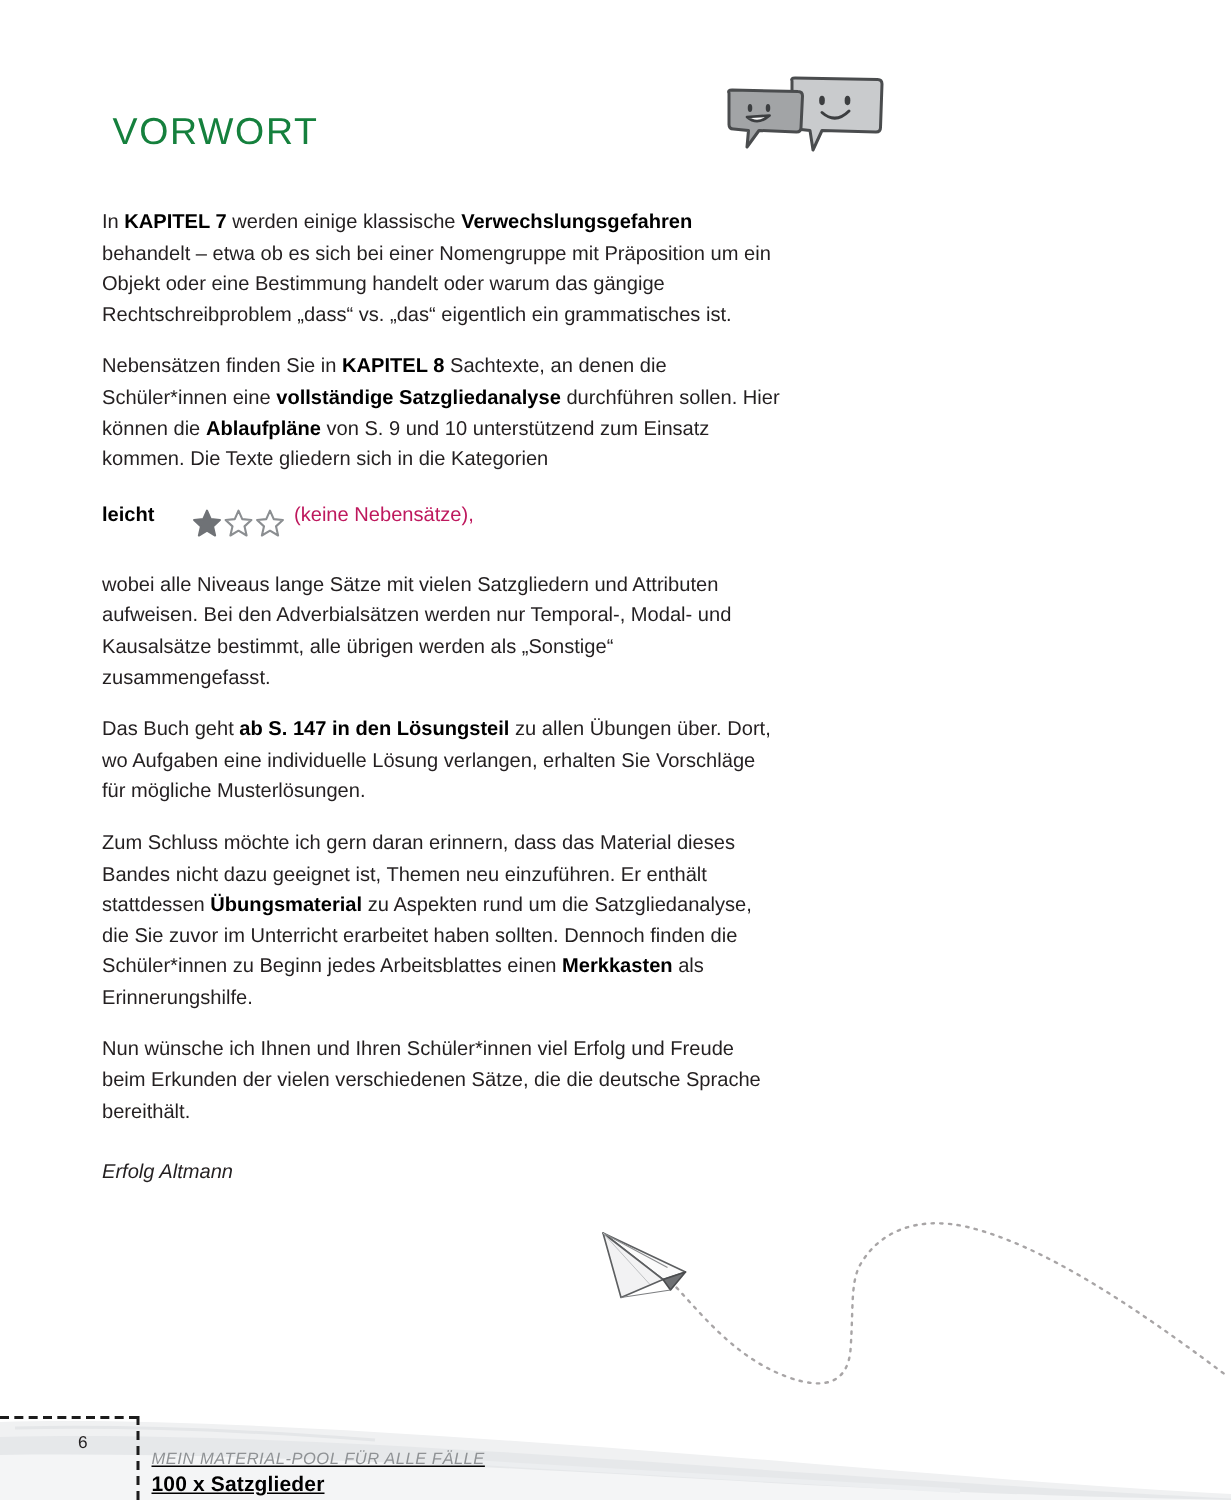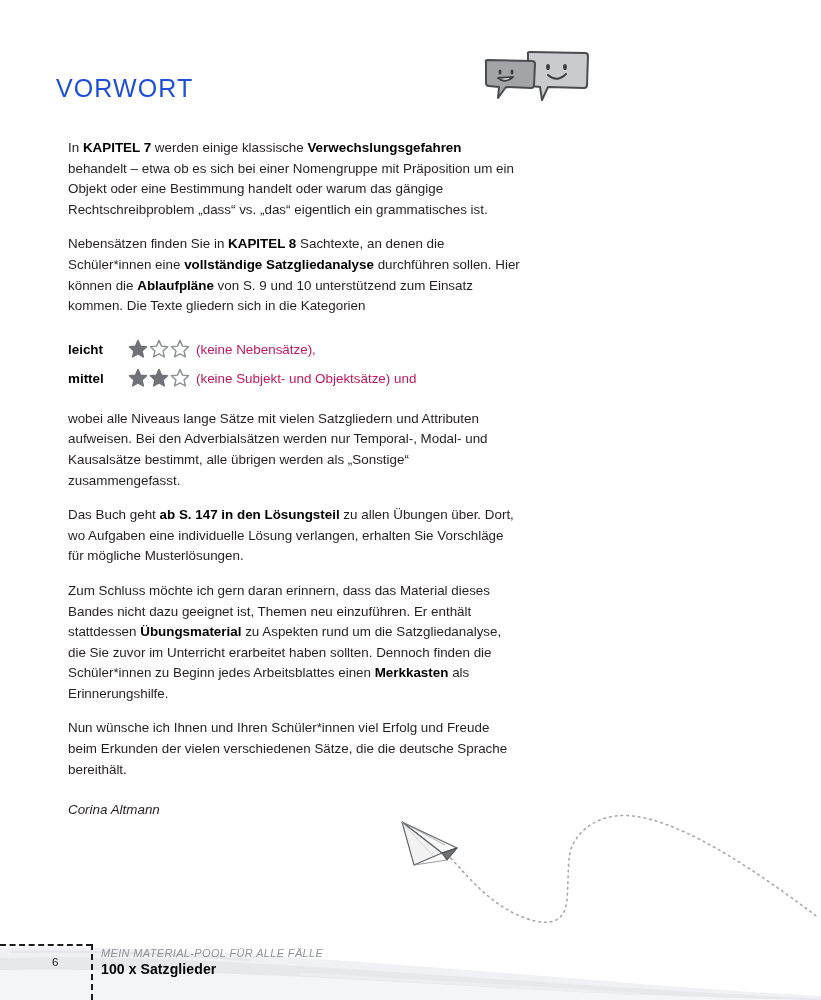--- a/index.html
+++ b/index.html
@@ -15,26 +15,26 @@
     position: relative;
     width: 821px;
     height: 1000px;
     overflow: hidden;
     background: #ffffff;
   }
 
   
   .page-title {
     position: absolute;
-    left: 56px;
+    left: 75px;
     top: 76px;
     font-size: 25px;
     font-weight: 400;
     letter-spacing: 1.1px;
-    color: #1d4ed8;
+    color: #15803d;
     line-height: 1;
     margin: 0;
   }
   .bubbles {
     position: absolute;
     left: 476px;
     top: 50px;
     width: 120px;
     height: 55px;
   }
@@ -65,21 +65,20 @@
     color: #231f20;
     margin: 20px 0 0 0;
   }
 
   
   .levels {
     margin: 18px 0 16px 0;
   }
   .level-row {
     display: flex;
-    align-items: center;
     height: 29px;
   }
   .level-label {
     width: 60px;
     font-size: 13.4px;
     font-weight: 700;
     color: #000;
     flex: none;
   }
   .stars {
@@ -141,21 +140,22 @@
     position: absolute;
     left: 52px;
     top: 22px;
     font-size: 11.5px;
     color: #231f20;
     letter-spacing: .2px;
   }
   .footer-texts {
     position: absolute;
     left: 101px;
-    top: 12px;
+    top: 32px;
+    text-decoration: underline;
   }
   .footer-kicker {
     font-size: 11px;
     font-style: italic;
     font-weight: 400;
     letter-spacing: .35px;
     color: #8f9295;
     line-height: 15px;
     white-space: nowrap;
   }
@@ -207,43 +207,28 @@
             </svg>
             <svg class="star" width="20" height="20" viewBox="0 0 20 20" xmlns="http://www.w3.org/2000/svg">
               <polygon points="10,1.4 12.5,7.1 18.6,7.7 14,11.9 15.4,18 10,14.8 4.6,18 6,11.9 1.4,7.7 7.5,7.1" fill="none" stroke="#8b8e91" stroke-width="1.4" stroke-linejoin="round"></polygon>
             </svg>
             <svg class="star" width="20" height="20" viewBox="0 0 20 20" xmlns="http://www.w3.org/2000/svg">
               <polygon points="10,1.4 12.5,7.1 18.6,7.7 14,11.9 15.4,18 10,14.8 4.6,18 6,11.9 1.4,7.7 7.5,7.1" fill="none" stroke="#8b8e91" stroke-width="1.4" stroke-linejoin="round"></polygon>
             </svg>
           </div>
           <div class="level-note">(keine Nebensätze),</div>
         </div>
-        <div class="level-row">
-          <div class="level-label">mittel</div>
-          <div class="stars">
-            <svg class="star" width="20" height="20" viewBox="0 0 20 20" xmlns="http://www.w3.org/2000/svg">
-              <polygon points="10,1.4 12.5,7.1 18.6,7.7 14,11.9 15.4,18 10,14.8 4.6,18 6,11.9 1.4,7.7 7.5,7.1" fill="#6f7276" stroke="#6f7276" stroke-width="1.4" stroke-linejoin="round"></polygon>
-            </svg>
-            <svg class="star" width="20" height="20" viewBox="0 0 20 20" xmlns="http://www.w3.org/2000/svg">
-              <polygon points="10,1.4 12.5,7.1 18.6,7.7 14,11.9 15.4,18 10,14.8 4.6,18 6,11.9 1.4,7.7 7.5,7.1" fill="#6f7276" stroke="#6f7276" stroke-width="1.4" stroke-linejoin="round"></polygon>
-            </svg>
-            <svg class="star" width="20" height="20" viewBox="0 0 20 20" xmlns="http://www.w3.org/2000/svg">
-              <polygon points="10,1.4 12.5,7.1 18.6,7.7 14,11.9 15.4,18 10,14.8 4.6,18 6,11.9 1.4,7.7 7.5,7.1" fill="none" stroke="#8b8e91" stroke-width="1.4" stroke-linejoin="round"></polygon>
-            </svg>
-          </div>
-          <div class="level-note">(keine Subjekt- und Objektsätze) und</div>
-        </div>
       </div>
 
     <p class="para"><span>wobei alle Niveaus lange Sätze mit vielen Satzgliedern und Attributen aufweisen. Bei den Adverbialsätzen werden nur Temporal-, Modal- und Kausalsätze bestimmt, alle übrigen werden als „Sonstige“ zusammengefasst.</span></p>
     <p class="para"><span>Das Buch geht </span><span class="b">ab S. 147 in den Lösungsteil</span><span> zu allen Übungen über. Dort, wo Aufgaben eine individuelle Lösung verlangen, erhalten Sie Vorschläge für mögliche Musterlösungen.</span></p>
     <p class="para"><span>Zum Schluss möchte ich gern daran erinnern, dass das Material dieses Bandes nicht dazu geeignet ist, Themen neu einzuführen. Er enthält stattdessen </span><span class="b">Übungsmaterial</span><span> zu Aspekten rund um die Satzglied­analyse, die Sie zuvor im Unterricht erarbeitet haben sollten. Dennoch finden die Schüler*innen zu Beginn jedes Arbeitsblattes einen </span><span class="b">Merkkasten</span><span> als Erinnerungshilfe.</span></p>
     <p class="para"><span>Nun wünsche ich Ihnen und Ihren Schüler*innen viel Erfolg und Freude beim Erkunden der vielen verschiedenen Sätze, die die deutsche Sprache bereithält.</span></p>
 
-    <p class="signature">Corina Altmann</p>
+    <p class="signature">Erfolg Altmann</p>
   </div>
 
   <div class="plane-wrap">
     <svg width="426" height="150" viewBox="0 0 426 150" xmlns="http://www.w3.org/2000/svg">
 
       <path d="M48 50 C 70 72 92 104 130 118 C 155 127 170 122 172 100 C 174 72 172 56 178 44 C 190 22 215 10 250 18 C 300 30 360 70 424 118" fill="none" stroke="#a8a5a6" stroke-width="1.6" stroke-linecap="round" stroke-dasharray="1.6 4.2"></path>
 
       <g>
         <path d="M7 22 L62 48 L47 53 Z" fill="#fbfbfb" stroke="#5d5f61" stroke-width="1.1" stroke-linejoin="round"></path>
         <path d="M7 22 L47 53 L19 65 Z" fill="#f2f2f3" stroke="#5d5f61" stroke-width="1.1" stroke-linejoin="round"></path>

